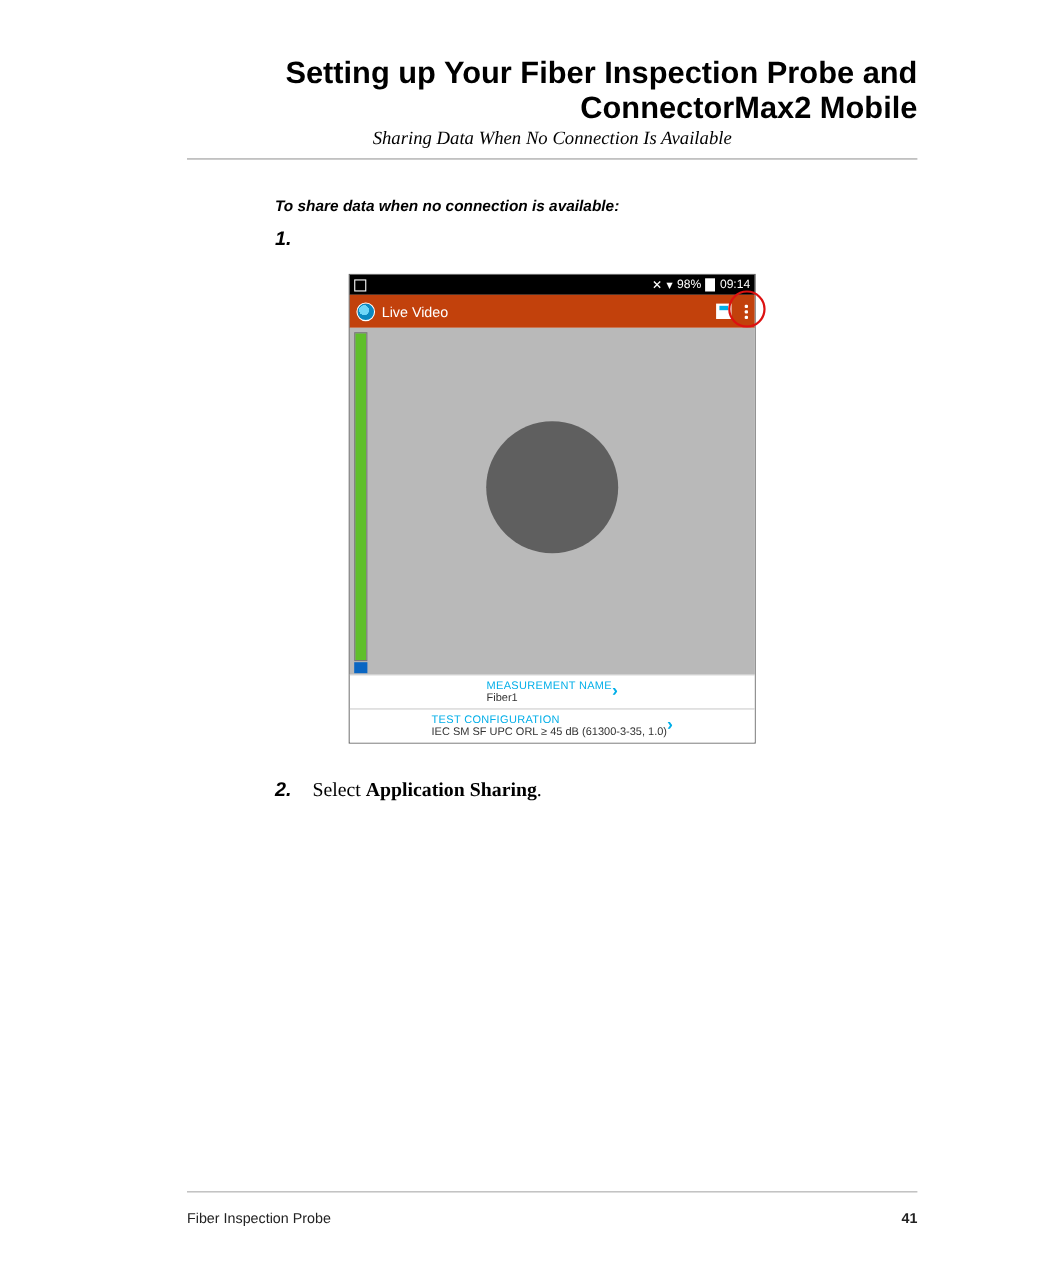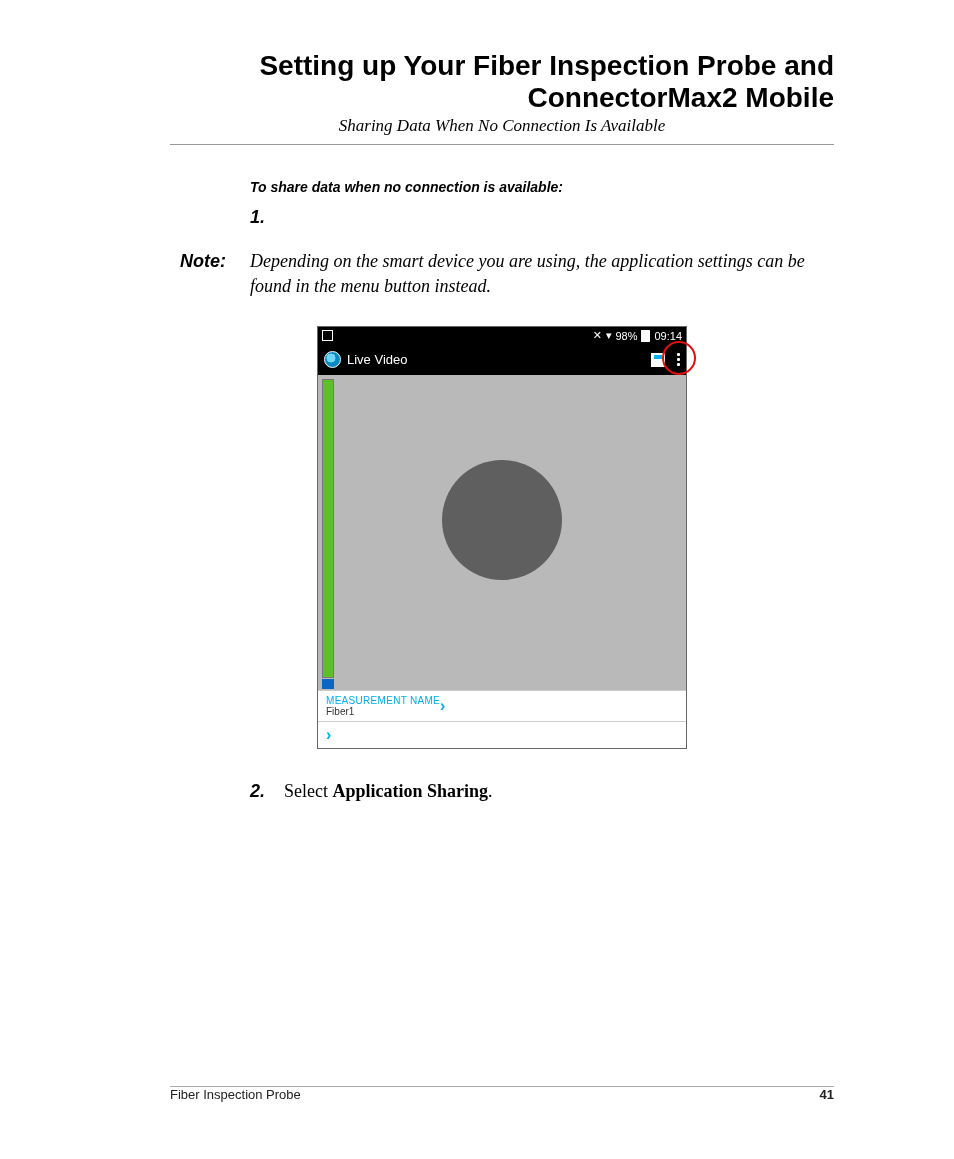--- a/index.html
+++ b/index.html
@@ -98,21 +98,21 @@
     height: 18px;
     display: flex;
     align-items: center;
     justify-content: space-between;
     padding: 0 4px;
   }
   .status-left, .status-right { display:flex; align-items:center; gap:4px; }
   .status-sq { width:11px; height:11px; border:1.2px solid #fff; box-sizing:border-box; }
   .status-batt { width:9px; height:12px; background:#fff; }
   .appbar {
-    background: #000000;
+    background: #c2410c;
     color: #fff;
     height: 30px;
     display: flex;
     align-items: center;
     justify-content: space-between;
     font-family: Arial, sans-serif;
     font-size: 13px;
     padding: 0 6px;
     position: relative;
   }
@@ -159,35 +159,35 @@
     content:""; position:absolute; left:-1px; bottom:-12px; width:12px; height:10px; background:#0a66c2;
   }
   .fiber-circle {
     position:absolute; left:50%; top:46%;
     width:120px; height:120px; margin-left:-60px; margin-top:-60px;
     background:#5f5f5f; border-radius:50%;
   }
   .panel-row {
     border-top:1px solid #ccc; padding:4px 8px 4px 8px;
     font-family: Arial, sans-serif;
-    display:flex; align-items:center; justify-content:flex-start;
+    display:flex; align-items:center; justify-content:center;
     background:#fff;
   }
   .panel-row .txt { display:flex; flex-direction:column; }
   .panel-label { color:#00aee8; font-size:10px; letter-spacing:.3px;}
   .panel-value { color:#333; font-size:10px; }
   .chev { color:#00aee8; font-size:16px; font-weight:bold; }
 
   .footer {
     position: absolute;
-    bottom: 57px;
+    bottom: 44px;
     left: 170px;
     right: 120px;
     border-top: 1px solid #aaa;
-    padding-top: 0;
+    padding-top: 16px;
     display: flex;
     justify-content: space-between;
     font-family: Arial, sans-serif;
     font-size: 13px;
     color: #222;
   }
   .footer .pgnum { font-weight:700; }
 </style>
 </head>
 <body>
@@ -196,24 +196,20 @@
   <div class="chapter-title">Setting up Your Fiber Inspection Probe and ConnectorMax2 Mobile</div>
   <div class="section-title">Sharing Data When No Connection Is Available</div>
   <hr class="hr">
 
   <div class="lead">To share data when no connection is available:</div>
 
   <div class="step-row">
     <span class="step-num">1.</span>
   </div>
 
-  <div class="note-row">
-    <span class="note-label">Note:</span>
-    <span>Depending on the smart device you are using, the application settings can be found in the menu button instead.</span>
-  </div>
 
   <div class="phone-wrap">
     <div class="statusbar">
       <div class="status-left">
         <span class="status-sq"></span>
       </div>
       <div class="status-right">
         <span>✕</span>
         <span>▾</span>
         <span>98%</span>
@@ -244,20 +240,24 @@
     </div>
 
     <div class="panel-row">
       <div class="txt">
         <span class="panel-label">MEASUREMENT NAME</span>
         <span class="panel-value">Fiber1</span>
       </div>
       <span class="chev">›</span>
     </div>
     <div class="panel-row">
+      <div class="txt">
+        <span class="panel-label">TEST CONFIGURATION</span>
+        <span class="panel-value">IEC SM SF UPC ORL ≥ 45 dB (61300-3-35, 1.0)</span>
+      </div>
       <span class="chev">›</span>
     </div>
   </div>
 
   <div class="step-row">
     <span class="step-num">2.</span>
     <span>
       <span>Select </span>
       <b>Application Sharing</b><span>.</span>
     </span>

